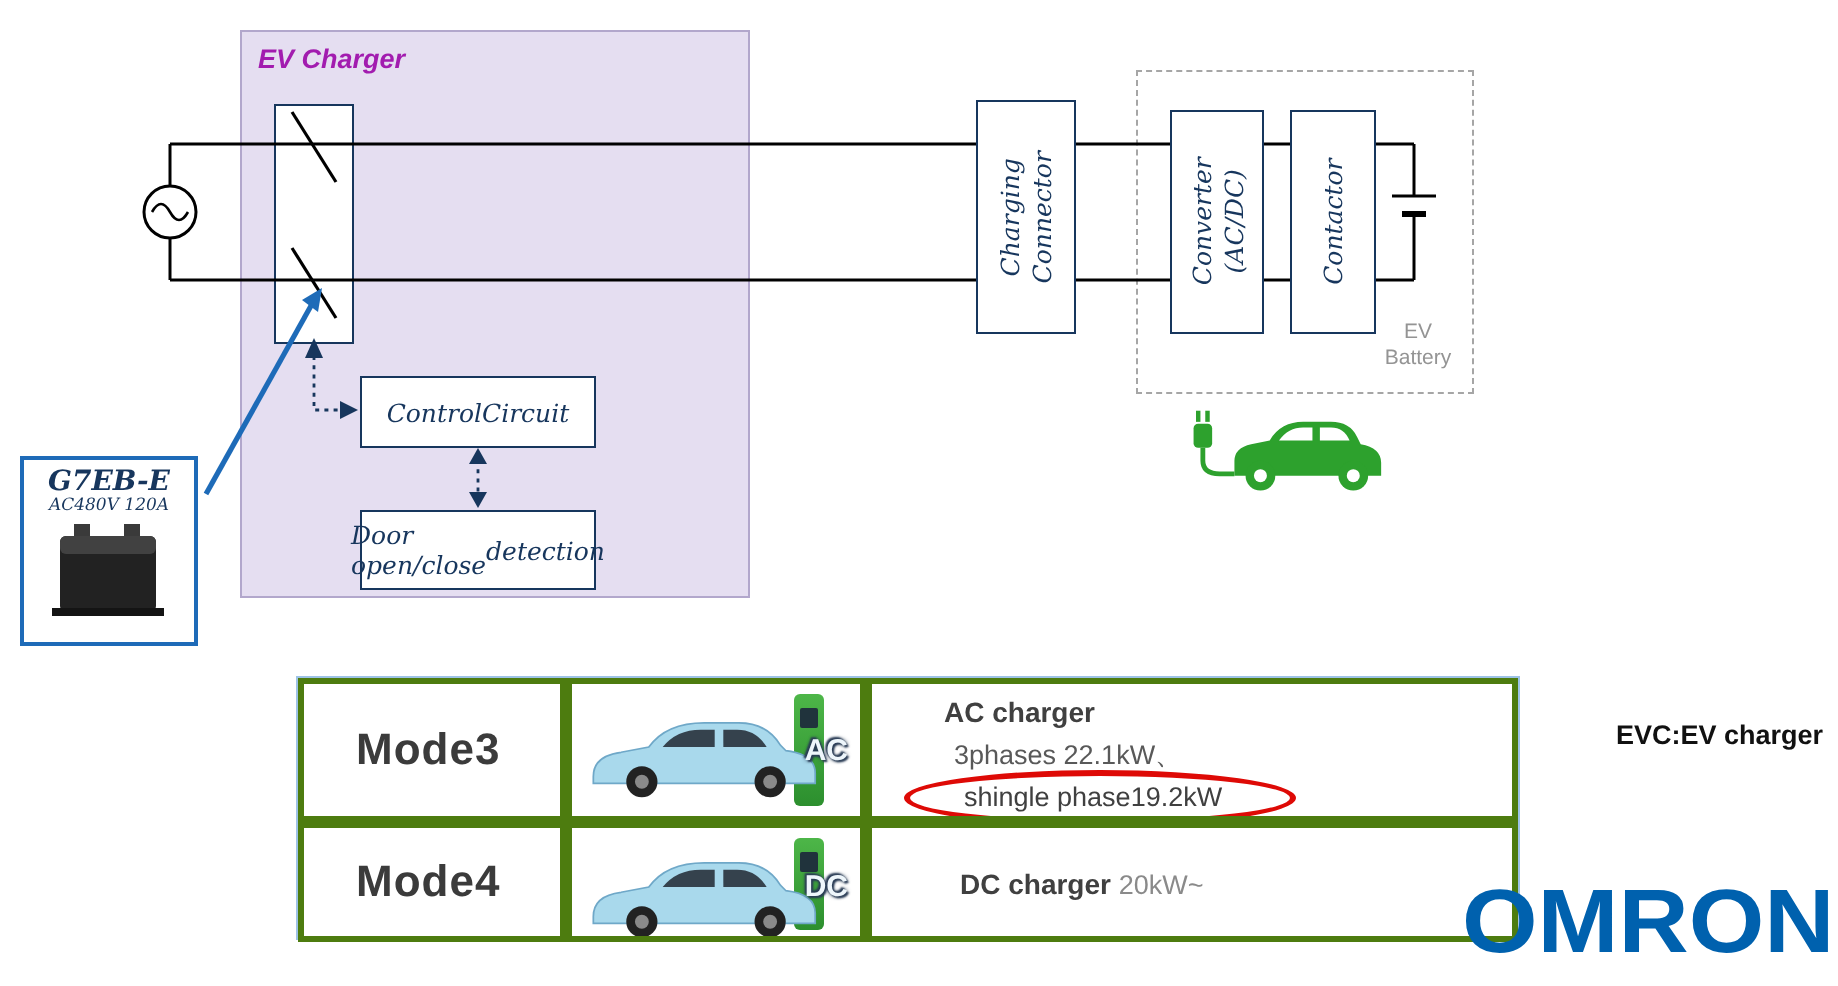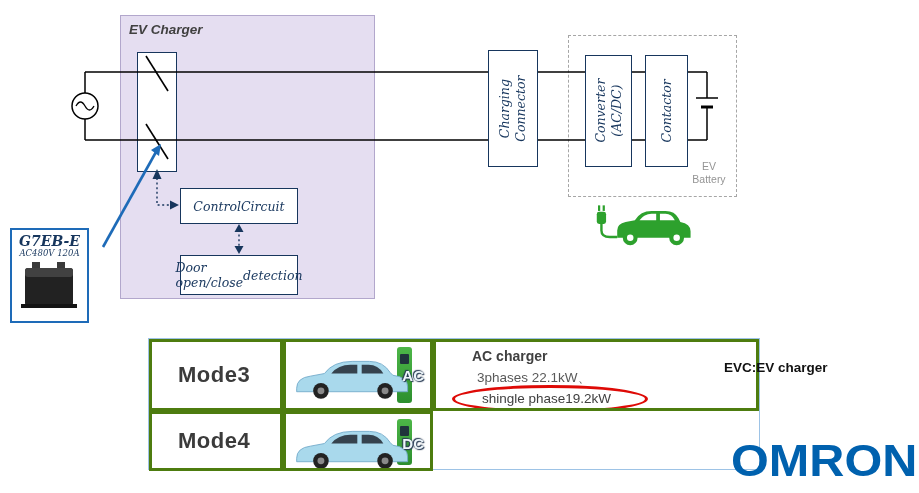--- a/index.html
+++ b/index.html
@@ -6,33 +6,33 @@
   html,body { width:919px; height:493px; }
   body { position:relative; background:#fff; font-family:"Liberation Sans", sans-serif; overflow:hidden; }
   .abs { position:absolute; }
   .script { font-family:"DejaVu Serif", serif; font-style:italic; color:#17365d; }
   .navybox { position:absolute; background:#fff; border:1.5px solid #17365d; }
   .vbox { display:flex; align-items:center; justify-content:center; }
   .vtext { transform:rotate(-90deg); text-align:center; line-height:1.25; font-size:12.5px; width:120px; }
   .vtext span { display:block; }
 
   #purple-region { left:120px; top:15px; width:255px; height:284px; background:#e5def1; border:1px solid #b2a7cc; }
-  #ev-charger-title { left:129px; top:22px; font-size:13.5px; font-weight:bold; font-style:italic; color:#404040; font-family:"Liberation Sans",sans-serif; }
+  #ev-charger-title { left:129px; top:22px; font-size:13.5px; font-weight:bold; font-style:italic; color:#a21caf; font-family:"Liberation Sans",sans-serif; }
 
   #switch-box { left:137px; top:52px; width:40px; height:120px; }
   #control-box { left:180px; top:188px; width:118px; height:36px; display:flex; flex-direction:row; align-items:center; justify-content:center; font-size:12.5px; line-height:1.2; }
   #door-box { left:180px; top:255px; width:118px; height:40px; display:flex; flex-direction:row; align-items:center; justify-content:center; font-size:12.5px; line-height:1.2; }
 
   #connector-box { left:488px; top:50px; width:50px; height:117px; }
   #ev-dashed-box { position:absolute; left:568px; top:35px; width:169px; height:162px; border:1.5px dashed #a6a6a6; background:transparent; }
   #converter-box { left:585px; top:55px; width:47px; height:112px; }
   #contactor-box { left:645px; top:55px; width:43px; height:112px; }
   #ev-battery-label { left:683px; top:160px; width:52px; text-align:center; color:#949494; font-size:10.5px; line-height:1.2; }
 
-  #relay-callout { position:absolute; left:10px; top:228px; width:79px; height:95px; border:2px solid #1e6bb8; background:#fff; text-align:center; }
+  #relay-callout { position:absolute; left:10px; top:228px; width:89px; height:95px; border:2px solid #1e6bb8; background:#fff; text-align:center; }
   #relay-model { font-size:14px; font-weight:bold; margin-top:3px; }
   #relay-rating { font-size:8.5px; margin-top:-1px;text-align:center; }
 
   #green-ev-icon { position:absolute; left:592px; top:197px; width:108px; height:52px; }
 
   #wiring-layer { position:absolute; left:0; top:0; width:919px; height:493px; pointer-events:none; z-index:5; }
 
   
   #modes-table { position:absolute; left:148px; top:338px; width:612px; height:132px; display:grid; grid-template-columns:134px 150px 1fr; grid-template-rows:72px 60px; border:1.5px solid #9dc3e6; }
   .tcell { border:3px solid #4d7c0f; position:relative; background:#fff; overflow:hidden; }
@@ -42,21 +42,21 @@
   .station-screen { position:absolute; right:21px; top:12px; width:9px; height:10px; background:#20333c; border-radius:1px; }
   .plug-label { position:absolute; right:6px; top:38%; font-size:15px; font-weight:bold; color:#eef6fb; text-shadow:0 0 2px #2a3c55, 1px 1px 1px #2a3c55, -1px -1px 1px #2a3c55;text-align:center; }
   .desc1-title { position:absolute; left:36px; top:6px; font-size:14px; font-weight:bold; color:#404040; }
   .desc1-l2 { position:absolute; left:41px; top:27px; font-size:13.5px; color:#595959; }
   .desc1-l3 { position:absolute; left:46px; top:49px; font-size:13.5px; color:#404040; }
   .red-ellipse { position:absolute; left:16px; top:43px; width:196px; height:28px; border:3px solid #de0a06; border-radius:50%; z-index:6; }
   .desc2-line { position:absolute; left:44px; top:20px; font-size:14px; }
   .desc2-line b { color:#404040; }
   .desc2-line span.kw { color:#8a8a8a; font-weight:normal; font-size:13.5px; }
 
-  #evc-note { position:absolute; left:724px; top:360px; font-size:13.5px; font-weight:bold; color:#111; }
+  #evc-note { position:absolute; left:808px; top:360px; font-size:13.5px; font-weight:bold; color:#111; }
   #omron-logo { position:absolute; left:731px; top:435px; font-size:45px; font-weight:bold; color:#0061ae; letter-spacing:0px; transform:scaleX(1.08); transform-origin:left; font-family:"Liberation Sans",sans-serif; }
 </style>
 </head>
 <body>
 
 <div class="abs" id="purple-region"></div>
 <div class="abs" id="ev-charger-title">EV Charger</div>
 
 <div class="navybox" id="switch-box"></div>
 
@@ -206,16 +206,22 @@
       <path d="M10 44 Q10 32 26 30 L42 27 Q52 13 74 13 L94 13 Q110 13 118 26 L121 29 Q138 31 138 42 L138 48 L10 48 Z" fill="#a9d9ec" stroke="#6fa8c8" stroke-width="1"></path>
       <path d="M50 27 Q58 17 72 17 L80 17 L80 27 Z" fill="#35424d"></path>
       <path d="M85 17 L93 17 Q104 17 110 27 L85 27 Z" fill="#35424d"></path>
       <circle cx="38" cy="47" r="9" fill="#222"></circle>
         <circle cx="38" cy="47" r="4" fill="#8a8a8a"></circle>
       <circle cx="112" cy="47" r="9" fill="#222"></circle>
         <circle cx="112" cy="47" r="4" fill="#8a8a8a"></circle>
     </svg>
     <span class="plug-label">DC</span>
   </div>
+  <div class="tcell">
+    <div class="desc2-line">
+      <b>DC charger</b>
+      <span class="kw">20kW~</span>
+    </div>
+  </div>
 </div>
 
 <div id="evc-note">EVC:EV charger</div>
 <div id="omron-logo">OMRON</div>
 
 </body></html>

